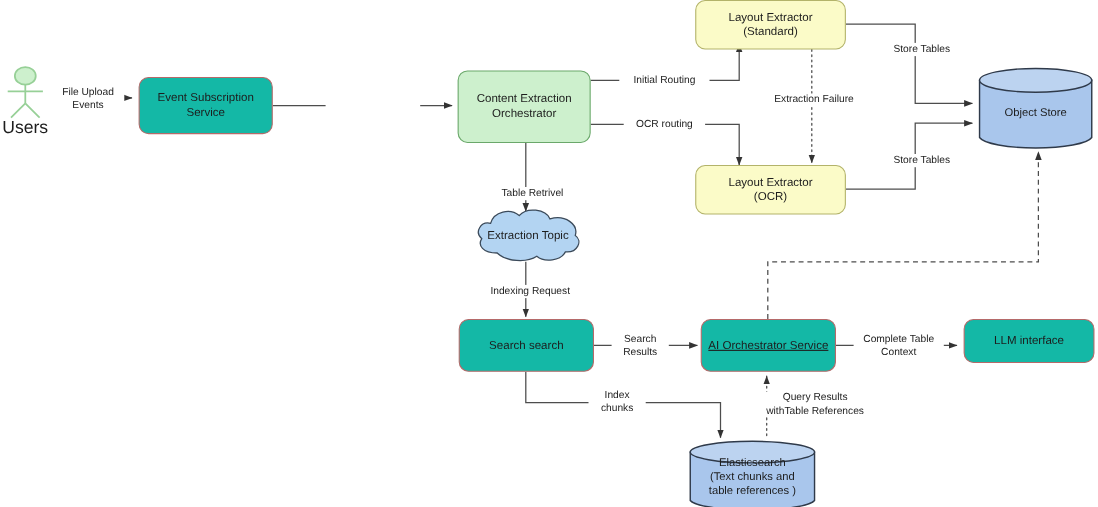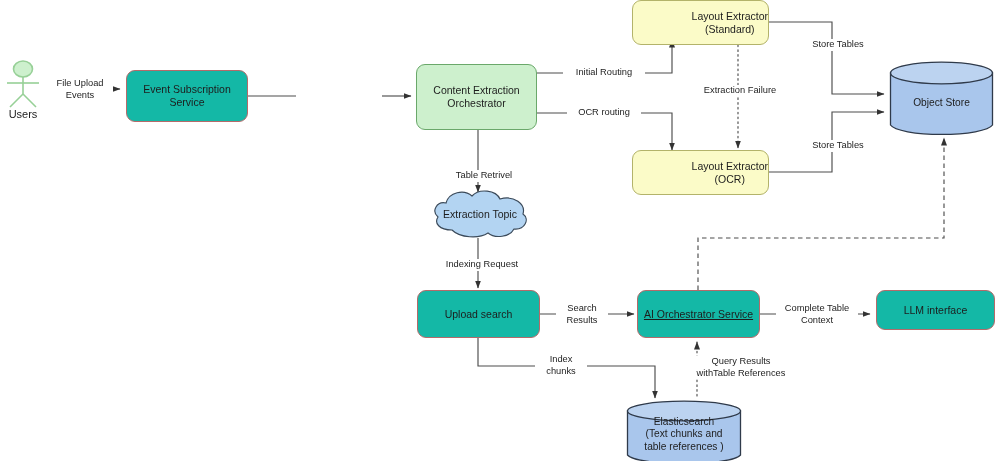--- a/index.html
+++ b/index.html
@@ -5,39 +5,39 @@
   html,body{margin:0;padding:0;background:#ffffff;}
   body{font-family:"Liberation Sans","DejaVu Sans",sans-serif;}
   #canvas{position:relative;width:998px;height:461px;overflow:hidden;background:#fff;}
   #edges{position:absolute;left:0;top:0;width:998px;height:461px;pointer-events:none;}
 
   .node{position:absolute;box-sizing:border-box;display:flex;align-items:center;
         justify-content:center;text-align:center;color:#1d1d1d;font-size:10.5px;
         line-height:13px;border-radius:9px;}
   .node.pink{background:#14b8a6;border:1.2px solid #b56a6a;}
   .node.green{background:#cdf0cd;border:1.2px solid #6aa86a;}
-  .node.yellow{background:#fbfbc8;border:1.2px solid #b3b36a;justify-content:flex-end;}
+  .node.yellow{background:#fbfbc8;border:1.2px solid #b3b36a;}
 
   .edge-label{position:absolute;font-size:9.3px;line-height:11.5px;color:#1d1d1d;
               text-align:center;background:#fff;padding:0 2px;white-space:pre;}
 
   .cloud{position:absolute;}
   .cloud .ctext{position:absolute;left:0;top:0;width:100%;height:100%;
         display:flex;align-items:center;justify-content:center;text-align:center;
         font-size:10.5px;line-height:13px;color:#1d1d1d;white-space:pre;}
 
   .cyl{position:absolute;}
   .cyl .cyltext{position:absolute;left:0;top:0;width:100%;height:100%;
         display:flex;align-items:center;justify-content:center;text-align:center;
         font-size:10.2px;line-height:12.5px;color:#1d1d1d;white-space:pre;
         padding-top:8px;box-sizing:border-box;}
 
   .actor{position:absolute;}
-  .actor .alabel{position:absolute;left:0;top:50px;width:100%;text-align:center;
-        font-size:11px;color:#1d1d1d;}
+  .actor .alabel{position:absolute;left:0;top:50px;width:100%;text-align:left;
+        font-size:16px;color:#1d1d1d;}
 </style>
 </head>
 <body>
 
 <div id="canvas">
 
   <svg id="edges" viewBox="0 0 998 461">
     <defs>
       <marker id="ah" markerWidth="9" markerHeight="9" refX="7.5" refY="3.6" orient="auto" markerUnits="userSpaceOnUse">
         <path d="M0,0.6 L8,3.6 L0,6.6 z" fill="#333"></path>
@@ -107,21 +107,21 @@
     <span>Layout Extractor
 (Standard)</span>
   </div>
 
   <div class="node yellow" style="left:632px;top:150px;width:137px;height:45px;white-space:pre;">
     <span>Layout Extractor
 (OCR)</span>
   </div>
 
   <div class="node pink" style="left:417px;top:290px;width:123px;height:48px;">
-    <span>Upload search</span>
+    <span>Search search</span>
   </div>
 
   <div class="node pink" style="left:637px;top:290px;width:123px;height:48px;text-decoration:underline;">
     <span>AI Orchestrator Service</span>
   </div>
 
   <div class="node pink" style="left:876px;top:290px;width:119px;height:40px;">
     <span>LLM interface</span>
   </div>
 

